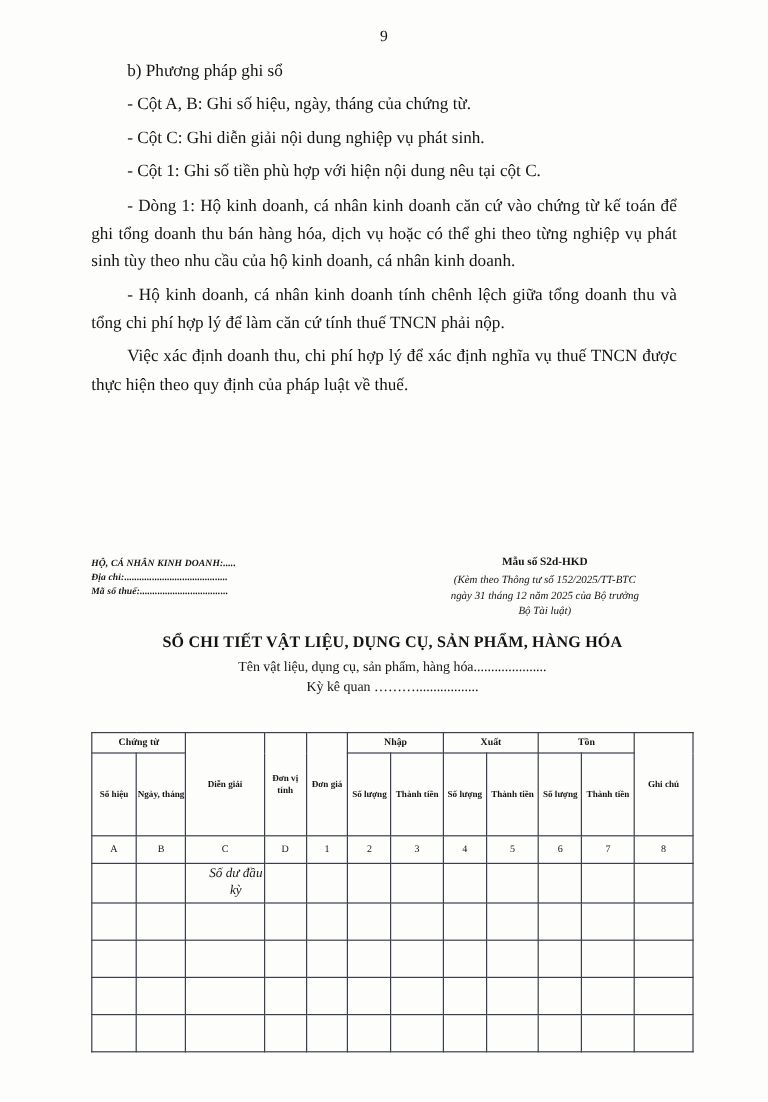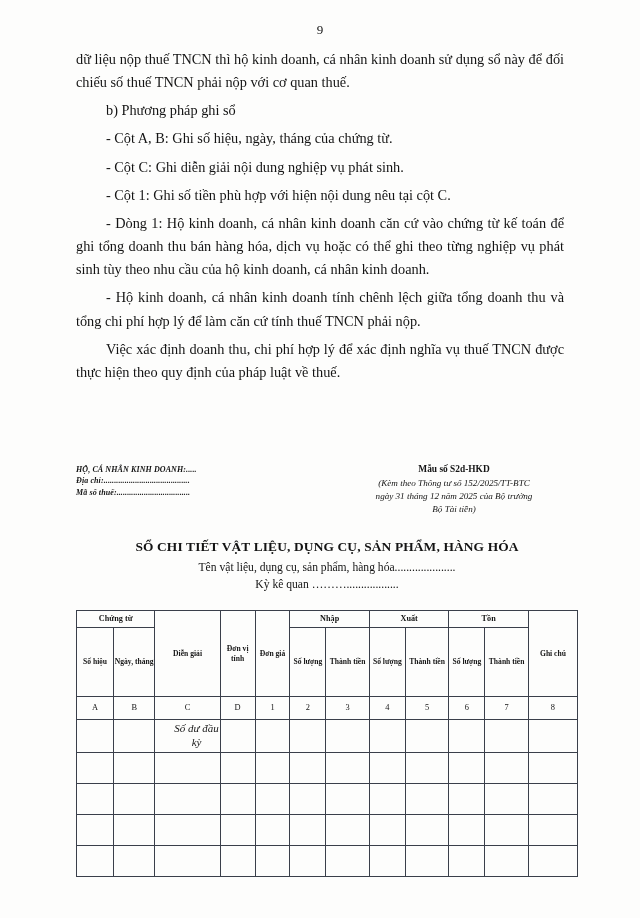--- a/index.html
+++ b/index.html
@@ -89,21 +89,21 @@
   .form-ref .ref-line {
     font-style: italic;
     white-space: nowrap;
   }
 
   .doc-title {
     text-align: center;
     font-weight: bold;
     font-size: 13.4px;
     letter-spacing: .15px;
-    margin-top: 24px;
+    margin-top: 12px;
   }
   .doc-sub {
     text-align: center;
     font-size: 11.6px;
     margin-top: 5px;
     line-height: 1.45;
   }
 
   
   table.ledger {
@@ -152,42 +152,41 @@
   }
 </style>
 </head>
 <body>
 
 <div class="page">
 
   <div class="page-number">9</div>
 
   <div class="body-text">
-    <p class="para last-line-left">dữ liệu nộp thuế TNCN thì hộ kinh doanh, cá nhân kinh doanh sử dụng sổ này để đối chiếu số thuế TNCN phải nộp với cơ quan thuế.</p>
     <p class="para indent last-line-left">b) Phương pháp ghi sổ</p>
     <p class="para indent last-line-left">- Cột A, B: Ghi số hiệu, ngày, tháng của chứng từ.</p>
     <p class="para indent last-line-left">- Cột C: Ghi diễn giải nội dung nghiệp vụ phát sinh.</p>
     <p class="para indent last-line-left">- Cột 1: Ghi số tiền phù hợp với hiện nội dung nêu tại cột C.</p>
     <p class="para indent last-line-left">- Dòng 1: Hộ kinh doanh, cá nhân kinh doanh căn cứ vào chứng từ kế toán để ghi tổng doanh thu bán hàng hóa, dịch vụ hoặc có thể ghi theo từng nghiệp vụ phát sinh tùy theo nhu cầu của hộ kinh doanh, cá nhân kinh doanh.</p>
     <p class="para indent last-line-left">- Hộ kinh doanh, cá nhân kinh doanh tính chênh lệch giữa tổng doanh thu và tổng chi phí hợp lý để làm căn cứ tính thuế TNCN phải nộp.</p>
     <p class="para indent last-line-left">Việc xác định doanh thu, chi phí hợp lý để xác định nghĩa vụ thuế TNCN được thực hiện theo quy định của pháp luật về thuế.</p>
   </div>
 
   <div class="form-area">
     <div class="form-head">
       <div class="biz-info">
         <div>HỘ, CÁ NHÂN KINH DOANH:.....</div>
         <div>Địa chỉ:.........................................</div>
         <div>Mã số thuế:...................................</div>
       </div>
       <div class="form-ref">
         <div class="ref-title">Mẫu số S2d-HKD</div>
         <div class="ref-line">(Kèm theo Thông tư số  152/2025/TT-BTC</div>
         <div class="ref-line">ngày 31 tháng 12 năm 2025 của Bộ trưởng</div>
-        <div class="ref-line">Bộ Tài tiền)</div>
+        <div class="ref-line">Bộ Tài luật)</div>
       </div>
     </div>
 
     <div class="doc-title">SỔ CHI TIẾT VẬT LIỆU, DỤNG CỤ, SẢN PHẨM, HÀNG HÓA</div>
     <div class="doc-sub">
       <div>Tên vật liệu, dụng cụ, sản phẩm, hàng hóa.....................</div>
       <div>Kỳ kê quan ………..................</div>
     </div>
   </div>
 

